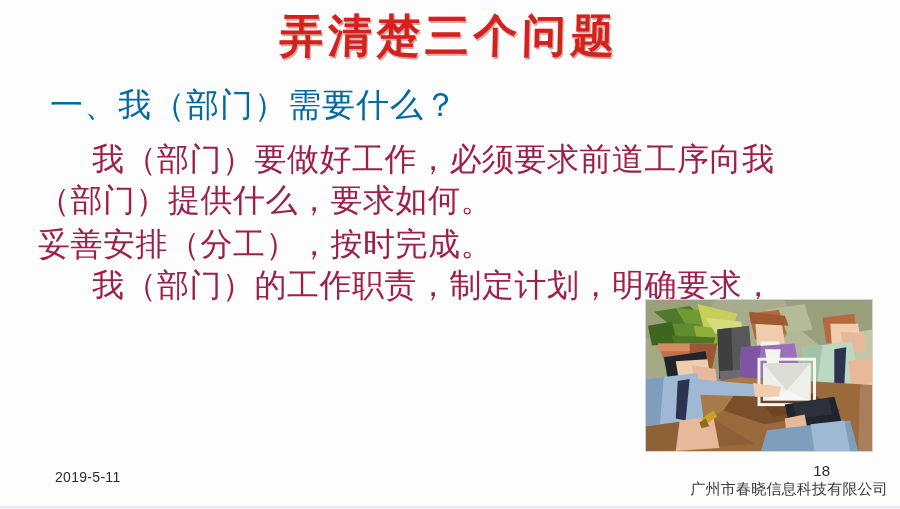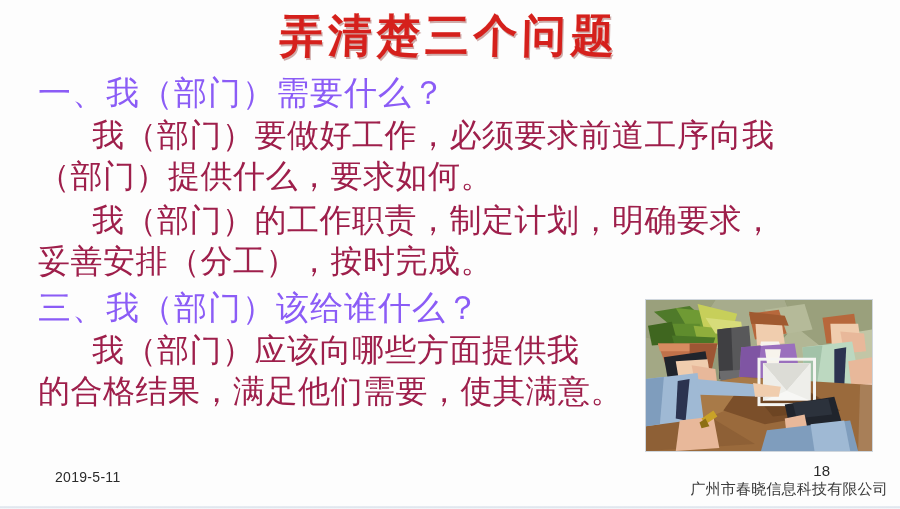--- a/index.html
+++ b/index.html
@@ -60,24 +60,24 @@
     top: 70px;
     left: 30px;
     width: 850px;
   }
 
   .heading-line {
     font-family: "DejaVu Serif", "Liberation Serif", serif;
     font-size: 33px;
     line-height: 45px;
     font-weight: normal;
-    color: #8b5cf6;
+    color: #0369a1;
     letter-spacing: 1px;
     white-space: nowrap;
-    margin: 0;
+    margin: 12px;
     padding: 0 0 0 8px;
   }
 
   .para-line {
     font-family: "DejaVu Serif", "Liberation Serif", serif;
     font-size: 32px;
     line-height: 41px;
     color: #9e1f4b;
     letter-spacing: 0.5px;
     white-space: nowrap;
@@ -141,31 +141,26 @@
 
     <div class="section">
       <div class="heading-line">一、我（部门）需要什么？</div>
       <div class="para-line indented">我（部门）要做好工作，必须要求前道工序向我</div>
       <div class="para-line">（部门）提供什么，要求如何。</div>
     </div>
 
     <div class="gap-sm"></div>
 
     <div class="section">
+      <div class="para-line">妥善安排（分工），按时完成。</div>
       <div class="para-line indented">我（部门）的工作职责，制定计划，明确要求，</div>
-      <div class="para-line">妥善安排（分工），按时完成。</div>
     </div>
 
     <div class="gap-sm"></div>
 
-    <div class="section">
-      <div class="heading-line">三、我（部门）该给谁什么？</div>
-      <div class="para-line indented">我（部门）应该向哪些方面提供我</div>
-      <div class="para-line">的合格结果，满足他们需要，使其满意。</div>
-    </div>
 
   </div>
 
   <div id="meeting-photo" title="">
     <svg viewBox="0 0 228 153" preserveAspectRatio="none">
 
       <rect x="0" y="0" width="228" height="153" fill="#8d9470"></rect>
       <polygon points="0,0 70,0 40,46 0,38" fill="#9aa07c"></polygon>
       <polygon points="70,0 140,0 150,26 108,52 40,46" fill="#a7ac8c"></polygon>
       <polygon points="140,0 228,0 228,40 180,50 150,26" fill="#9aa07c"></polygon>

